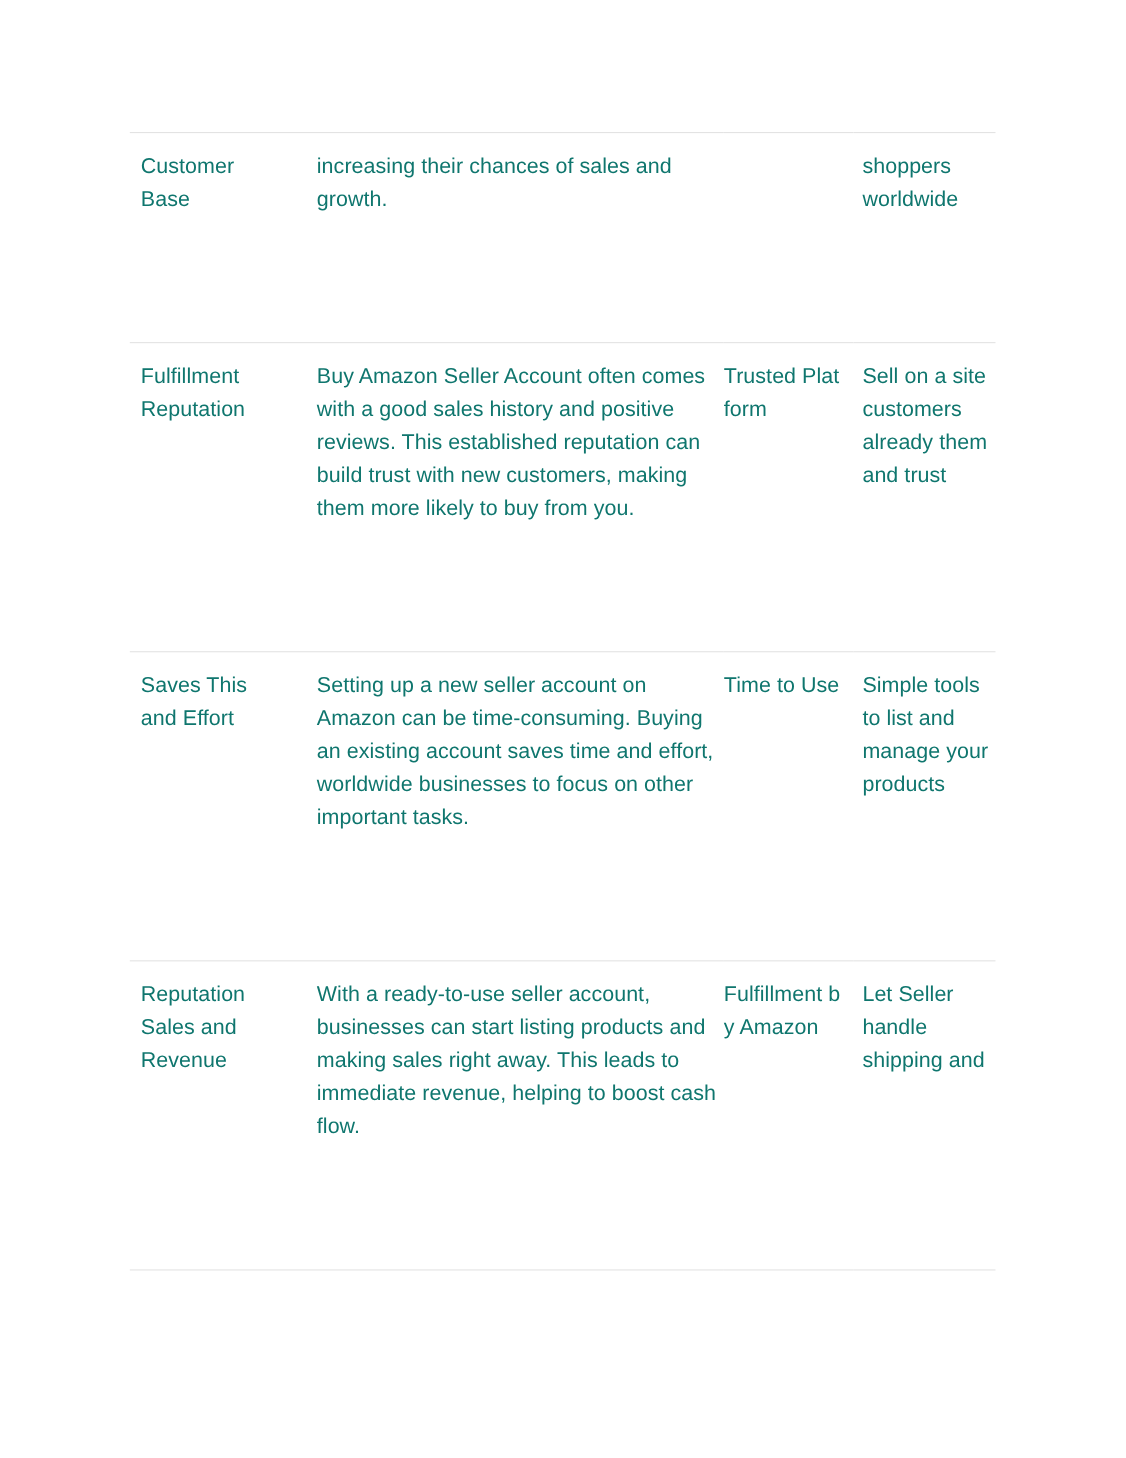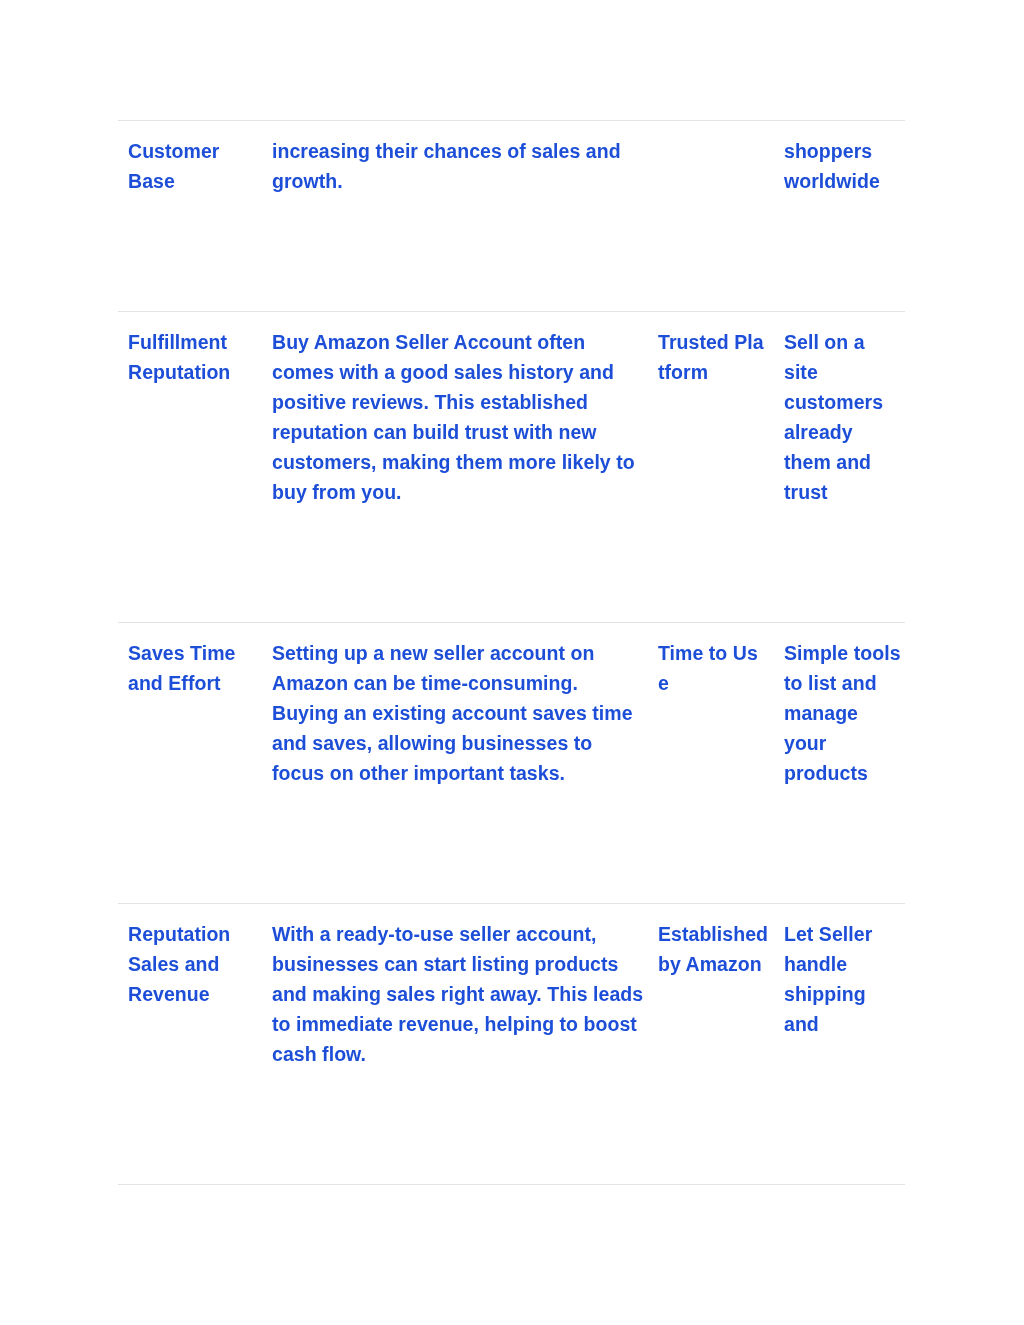--- a/index.html
+++ b/index.html
@@ -36,25 +36,25 @@
   .doc-table tr {
     border-top: 1.5px solid #e3e3e3;
   }
   .doc-table tr:last-child {
     border-bottom: 1.5px solid #e3e3e3;
   }
 
   .doc-table td {
     vertical-align: top;
     padding: 0;
-    color: #1d4ed8;
+    color: #0f766e;
     font-size: 19.5px;
     line-height: 30px;
     letter-spacing: 0.05px;
-    font-weight: 700;
+    font-weight: 400;
     background: transparent;
   }
 
   
   col.c1 { width: 152px; }
   col.c2 { width: 388px; }
   col.c3 { width: 118px; }
   col.c4 { width: 129px; }
 
   .cell-inner {
@@ -64,20 +64,21 @@
 
   .c1-cell .cell-inner {
     padding-left: 10px;
     padding-right: 8px;
     width: 152px;
   }
   .c2-cell .cell-inner {
     padding-left: 2px;
     padding-right: 10px;
     width: 388px;
+    margin-left: 16px;
   }
   .c3-cell .cell-inner {
     padding-left: 0px;
     padding-right: 8px;
     width: 118px;
     word-break: break-all;
     overflow-wrap: anywhere;
   }
   .c4-cell .cell-inner {
     padding-left: 8px;
@@ -133,42 +134,42 @@
         <td class="c3-cell">
           <div class="cell-inner">Trusted Platform</div>
         </td>
         <td class="c4-cell">
           <div class="cell-inner">Sell on a site customers already them and trust</div>
         </td>
       </tr>
 
       <tr class="row-3">
         <td class="c1-cell">
-          <div class="cell-inner">Saves Time and Effort</div>
+          <div class="cell-inner">Saves This and Effort</div>
         </td>
         <td class="c2-cell">
-          <div class="cell-inner">Setting up a new seller account on Amazon can be time-consuming. Buying an existing account saves time and saves, allowing businesses to focus on other important tasks.</div>
+          <div class="cell-inner">Setting up a new seller account on Amazon can be time-consuming. Buying an existing account saves time and effort, worldwide businesses to focus on other important tasks.</div>
         </td>
         <td class="c3-cell">
           <div class="cell-inner">Time to Use</div>
         </td>
         <td class="c4-cell">
           <div class="cell-inner">Simple tools to list and manage your products</div>
         </td>
       </tr>
 
       <tr class="row-4">
         <td class="c1-cell">
           <div class="cell-inner">Reputation Sales and Revenue</div>
         </td>
         <td class="c2-cell">
           <div class="cell-inner">With a ready-to-use seller account, businesses can start listing products and making sales right away. This leads to immediate revenue, helping to boost cash flow.</div>
         </td>
         <td class="c3-cell">
-          <div class="cell-inner">Established by Amazon</div>
+          <div class="cell-inner">Fulfillment by Amazon</div>
         </td>
         <td class="c4-cell">
           <div class="cell-inner">Let Seller handle shipping and</div>
         </td>
       </tr>
 
     </tbody>
   </table>
 
 </div>

